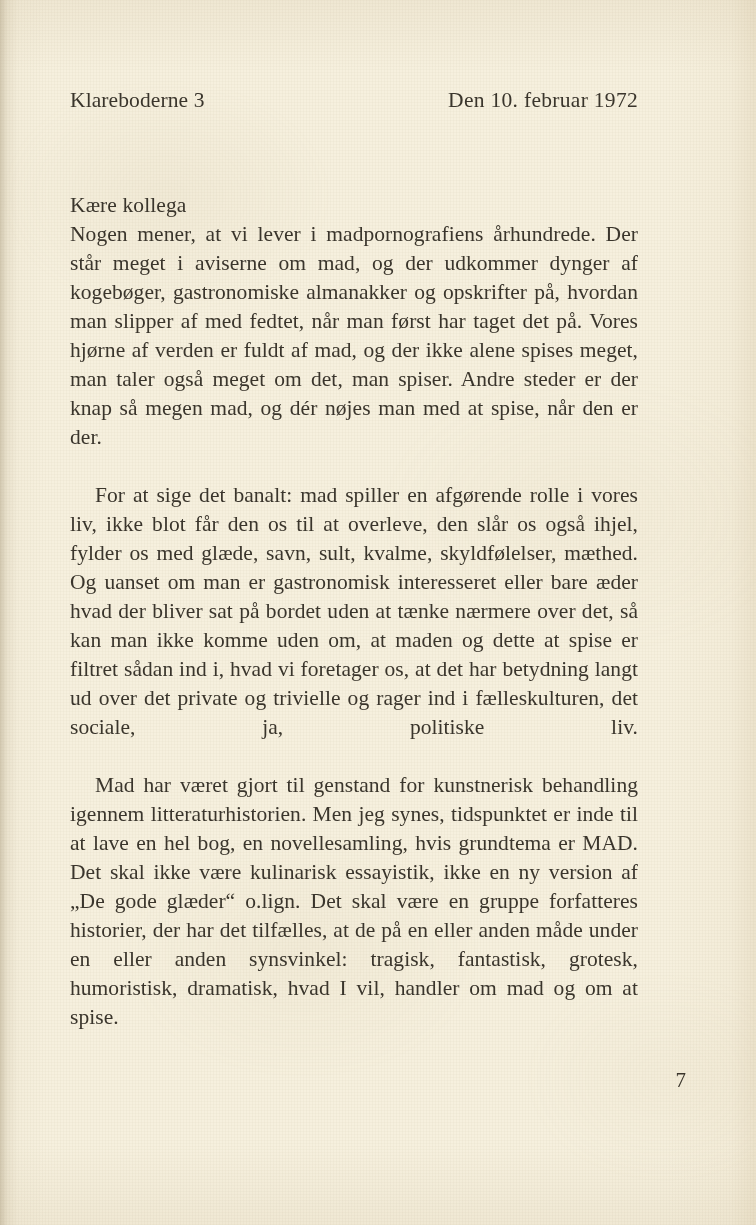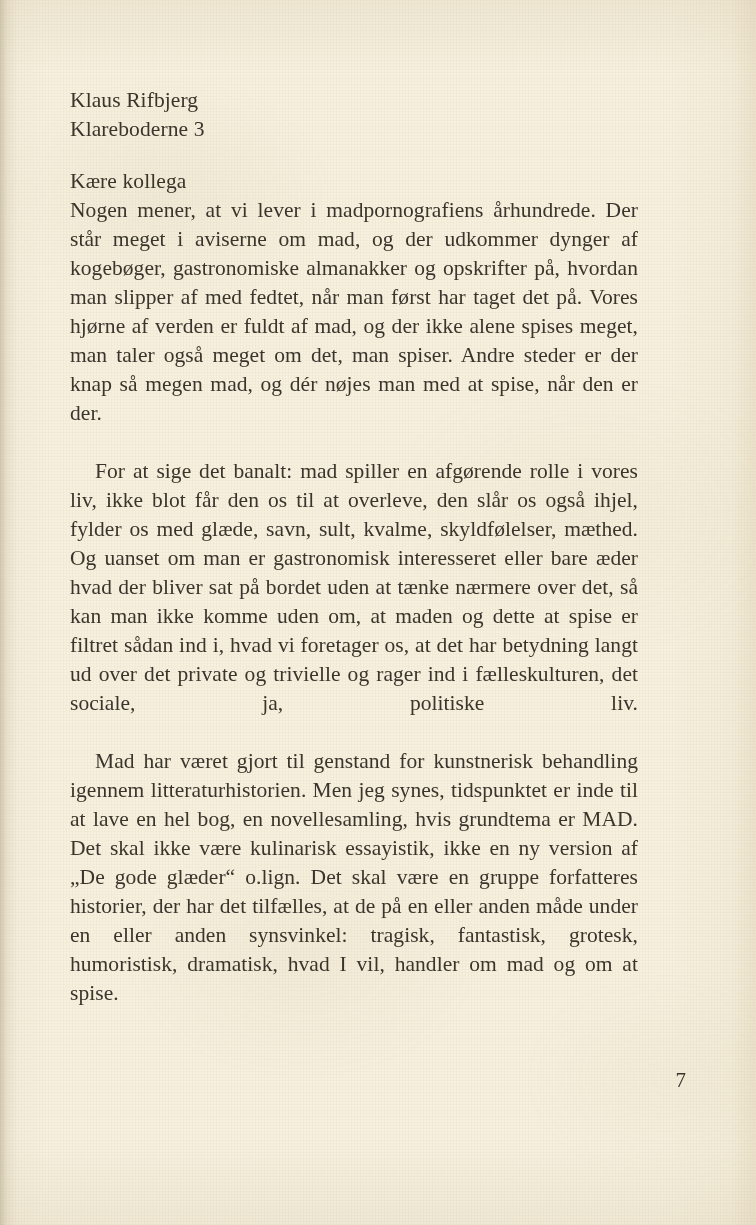--- a/index.html
+++ b/index.html
@@ -97,21 +97,21 @@
     right: 0px;
     top: 86px;
     font-size: 21.5px;
     line-height: 28.5px;
     letter-spacing: 0.3px;
     white-space: nowrap;
   }
 
   
   .body-block {
-    margin-top: 24px;
+    margin-top: 76px;
   }
   .salutation {
     font-size: 21.5px;
     line-height: 29px;
     letter-spacing: 0.1px;
   }
   p.para {
     margin: 0;
     font-size: 21.5px;
     line-height: 29px;
@@ -144,22 +144,22 @@
 <body>
 
 <div class="page">
 
   <div class="grain"></div>
   <div class="mottle"></div>
 
   <div class="content">
 
     <div class="letterhead">
-      <div class="addr-line">Klaus Rifbjerg</div>
       <div class="addr-line">Klareboderne 3</div>
+      <div class="date">Den 10. februar 1972</div>
     </div>
 
     <div class="body-block">
       <div class="salutation">Kære kollega</div>
       <p class="para">Nogen mener, at vi lever i madpornografiens århundrede. Der står meget i aviserne om mad, og der udkommer dynger af kogebøger, gastronomiske almanakker og opskrifter på, hvordan man slipper af med fedtet, når man først har taget det på. Vores hjørne af verden er fuldt af mad, og der ikke alene spises meget, man taler også meget om det, man spiser. Andre steder er der knap så megen mad, og dér nøjes man med at spise, når den er der.</p>
       <p class="para indent">For at sige det banalt: mad spiller en afgørende rolle i vores liv, ikke blot får den os til at overleve, den slår os også ihjel, fylder os med glæde, savn, sult, kvalme, skyldfølelser, mæthed. Og uanset om man er gastronomisk interesseret eller bare æder hvad der bliver sat på bordet uden at tænke nærmere over det, så kan man ikke komme uden om, at maden og dette at spise er filtret sådan ind i, hvad vi foretager os, at det har betydning langt ud over det private og trivielle og rager ind i fælleskulturen, det sociale, ja, politiske liv.</p>
       <p class="para indent">Mad har været gjort til genstand for kunstnerisk behandling igennem litteraturhistorien. Men jeg synes, tidspunktet er inde til at lave en hel bog, en novellesamling, hvis grundtema er MAD. Det skal ikke være kulinarisk essayistik, ikke en ny version af „De gode glæder“ o.lign. Det skal være en gruppe forfatteres historier, der har det tilfælles, at de på en eller anden måde under en eller anden synsvinkel: tragisk, fantastisk, grotesk, humoristisk, dramatisk, hvad I vil, handler om mad og om at spise.</p>
     </div>
 
   </div>

